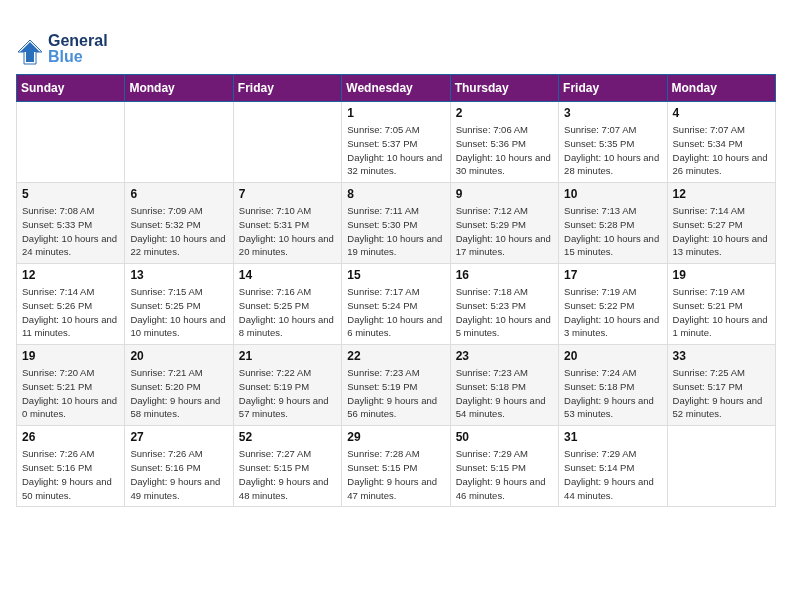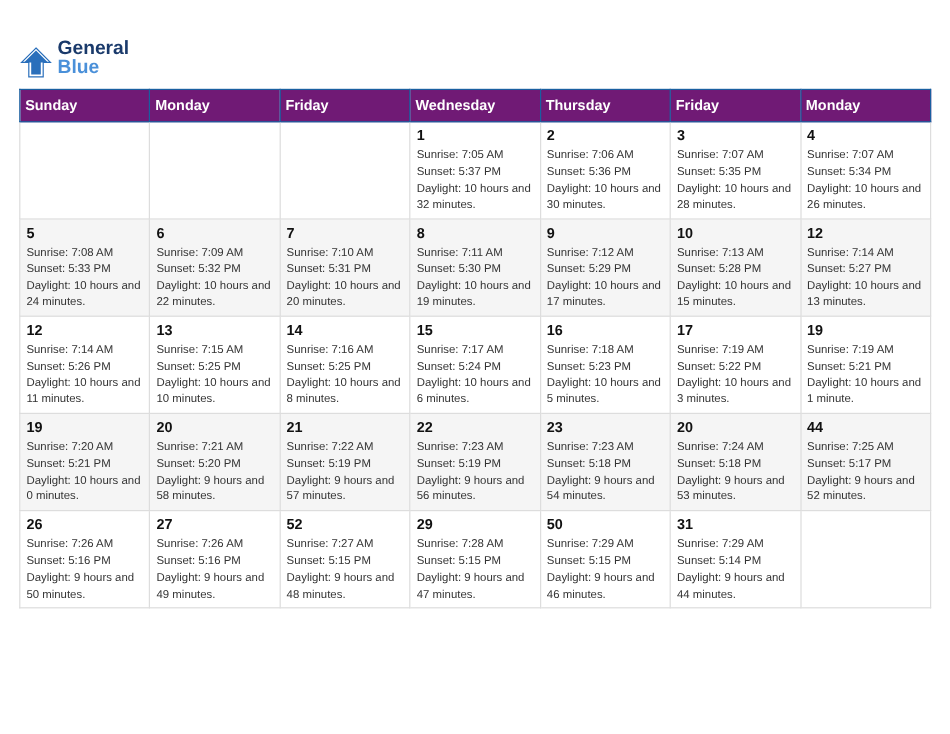--- a/index.html
+++ b/index.html
@@ -213,21 +213,21 @@
         </td>
         <td>
           <div class="day-number">23</div>
           <div class="day-info">Sunrise: 7:23 AM<br>Sunset: 5:18 PM<br>Daylight: 9 hours and 54 minutes.</div>
         </td>
         <td>
           <div class="day-number">20</div>
           <div class="day-info">Sunrise: 7:24 AM<br>Sunset: 5:18 PM<br>Daylight: 9 hours and 53 minutes.</div>
         </td>
         <td>
-          <div class="day-number">44</div>
+          <div class="day-number">33</div>
           <div class="day-info">Sunrise: 7:25 AM<br>Sunset: 5:17 PM<br>Daylight: 9 hours and 52 minutes.</div>
         </td>
       </tr>
       <tr>
         <td>
           <div class="day-number">26</div>
           <div class="day-info">Sunrise: 7:26 AM<br>Sunset: 5:16 PM<br>Daylight: 9 hours and 50 minutes.</div>
         </td>
         <td>
           <div class="day-number">27</div>

